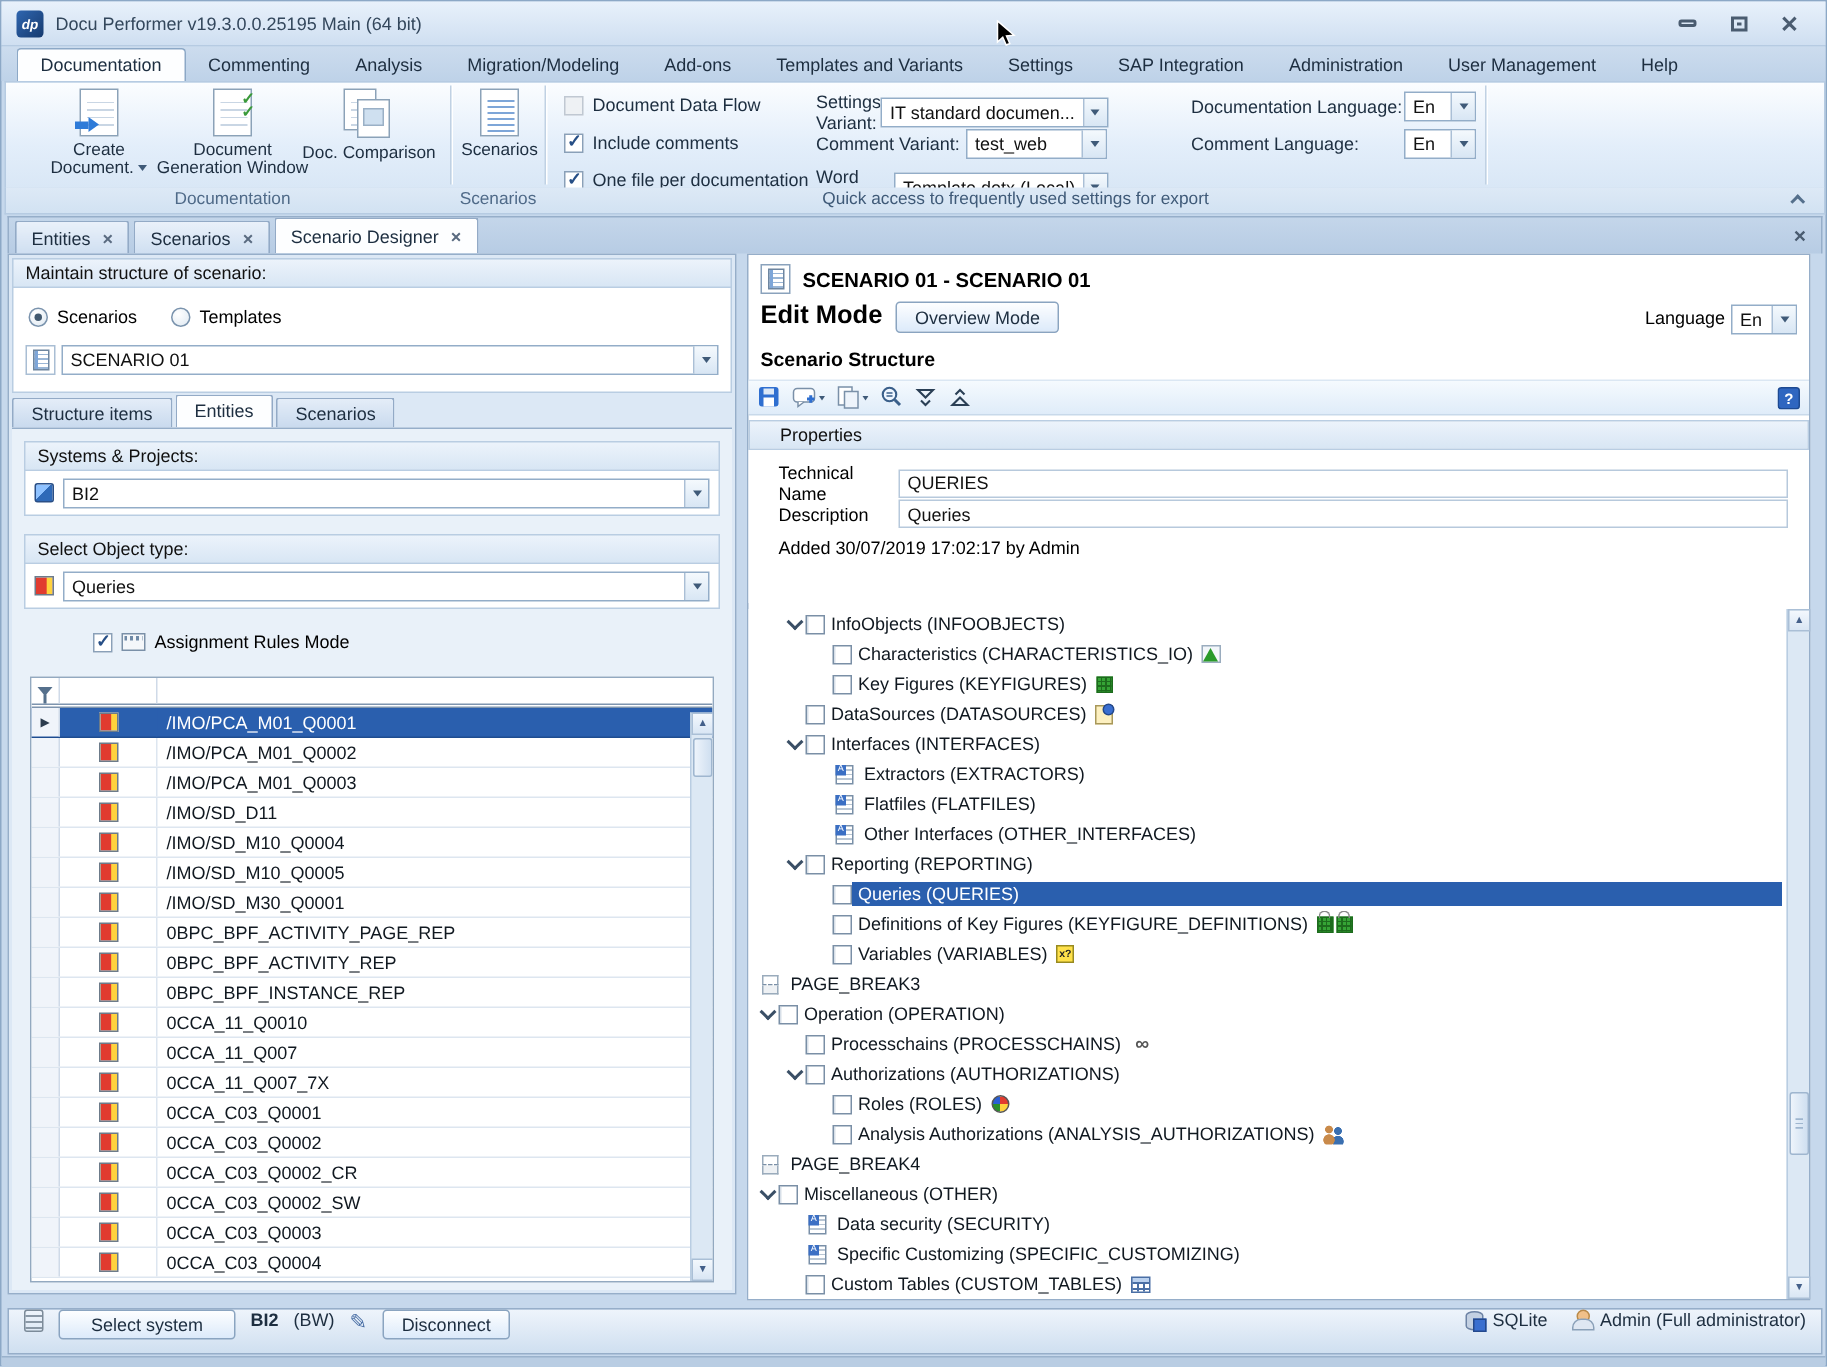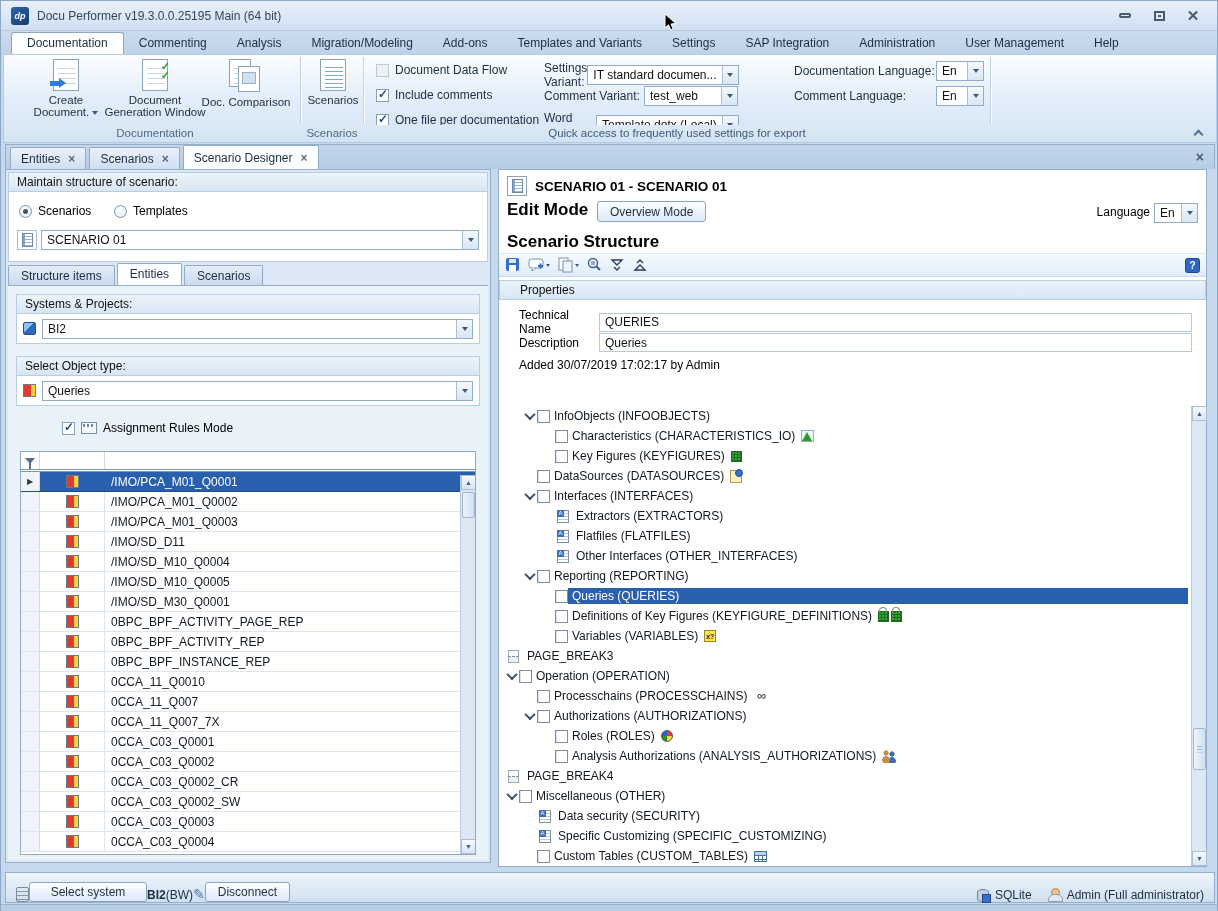--- a/index.html
+++ b/index.html
@@ -147,21 +147,21 @@
     background:repeating-linear-gradient(180deg,#9fb6cf 0 1px,transparent 1px 3px); }
 
   
   .rightpanel { position:absolute; left:497px; top:168px; width:709px; height:698px;
     background:#fff; border:1px solid #96aec9; }
   .rp-title { position:absolute; left:8px; top:6px; display:flex; align-items:center; gap:8px;
     font-size:13.5px; font-weight:bold; color:#000; }
   .rp-mode { position:absolute; left:8px; top:30px; font-size:17px; font-weight:bold; color:#000; }
   .btn { display:inline-flex; align-items:center; justify-content:center; font-size:12px; color:#1d2e40;
     background:linear-gradient(#fdfeff,#dceafa); border:1px solid #8aa4c0; border-radius:3px; padding:2px 12px; }
-  .rp-structure { position:absolute; left:8px; top:62px; font-size:17px; font-weight:bold; color:#000; }
+  .rp-structure { position:absolute; left:8px; top:62px; font-size:13px; font-weight:bold; color:#000; }
   .rp-toolbar { position:absolute; left:0; top:83px; width:100%; height:24px;
     background:linear-gradient(#f5fafe,#dfecf9); border-top:1px solid #dbe7f3; border-bottom:1px solid #c8d9ea;
     display:flex; align-items:center; gap:7px; padding:0 6px; }
   .tbico { display:flex; align-items:center; }
   .rp-propbar { position:absolute; left:0; top:110px; width:100%; }
   .rp-props { position:absolute; left:0; top:130px; width:100%; height:102px; background:#fff; }
   .prow { position:absolute; display:flex; align-items:center; font-size:12px; color:#000; }
   .pinput { border:1px solid #b7c9dc; height:19px; font-size:12px; padding:0 5px; color:#111;
     font-family:"Liberation Sans",sans-serif; background:#fff; }
 
@@ -212,21 +212,21 @@
   .ti-page-break::after { content:""; position:absolute; left:1px; top:7px; width:9px; height:5px;
     background:#eef1f4; border:1px solid #9aabbc; border-top:none; }
   .ti-custom-tables { width:13px; height:11px; background:#fff; border:1px solid #4a6fa5;
     background-image:linear-gradient(#b9d0ee 0 3px,transparent 3px),
       repeating-linear-gradient(90deg,transparent 0 3px,#4a6fa5 3px 4px),
       repeating-linear-gradient(180deg,transparent 0 3px,#4a6fa5 3px 4px); }
 
   
   .statusbar { position:absolute; left:4px; top:871px; width:1210px; height:31px;
     background:linear-gradient(#eef4fb,#cfdff0); border:1px solid #96aec9;
-    display:flex; align-items:flex-end; padding:0 10px; font-size:12px; color:#1d2e40; }
+    display:flex; align-items:flex-start; padding:0 10px; gap:10px; font-size:12px; color:#1d2e40; }
   .icon-server { width:13px; height:15px; background:linear-gradient(#e9edf2,#b9c2cc);
     border:1px solid #7c8b99; border-radius:2px;
     background-image:repeating-linear-gradient(180deg,transparent 0 3px,#8a98a6 3px 4px); }
   .icon-pen { color:#4a6fa5; font-size:14px; transform:rotate(0deg); }
   .sb-right { margin-left:auto; display:flex; align-items:center; gap:6px; }
   .icon-db { width:12px; height:13px; background:#c3d0e2; border:1px solid #6d83a5;
     border-radius:6px/3px; position:relative; }
   .icon-db::after { content:""; position:absolute; right:-3px; bottom:-2px; width:7px; height:7px;
     background:#3a6fd0; border:1px solid #24498c; }
   .icon-user { width:13px; height:14px; position:relative; }

